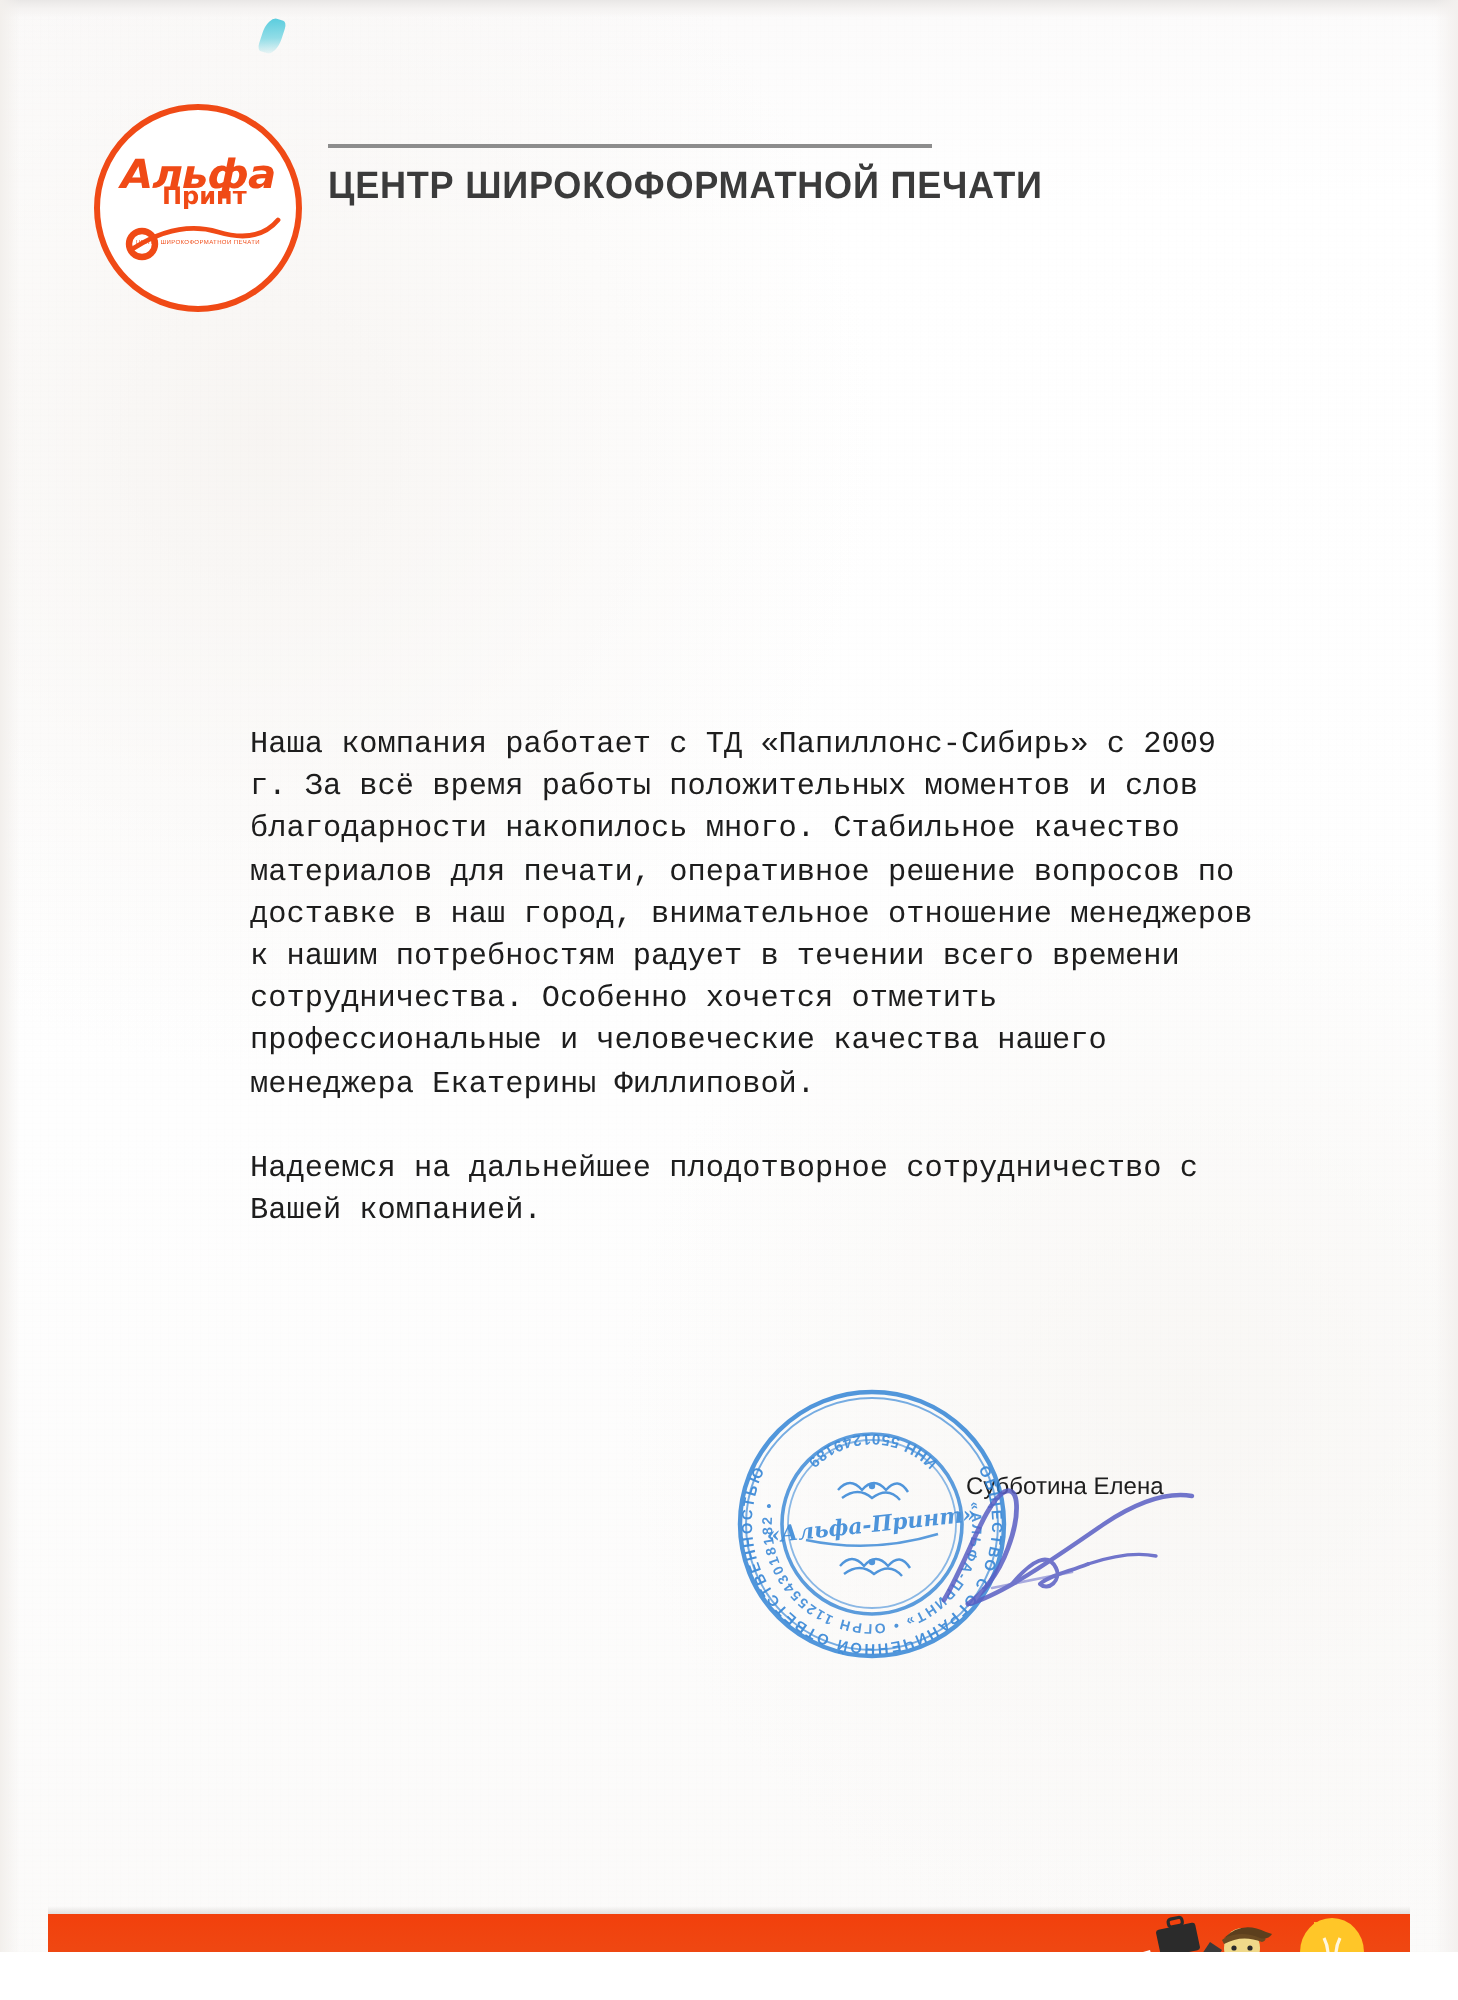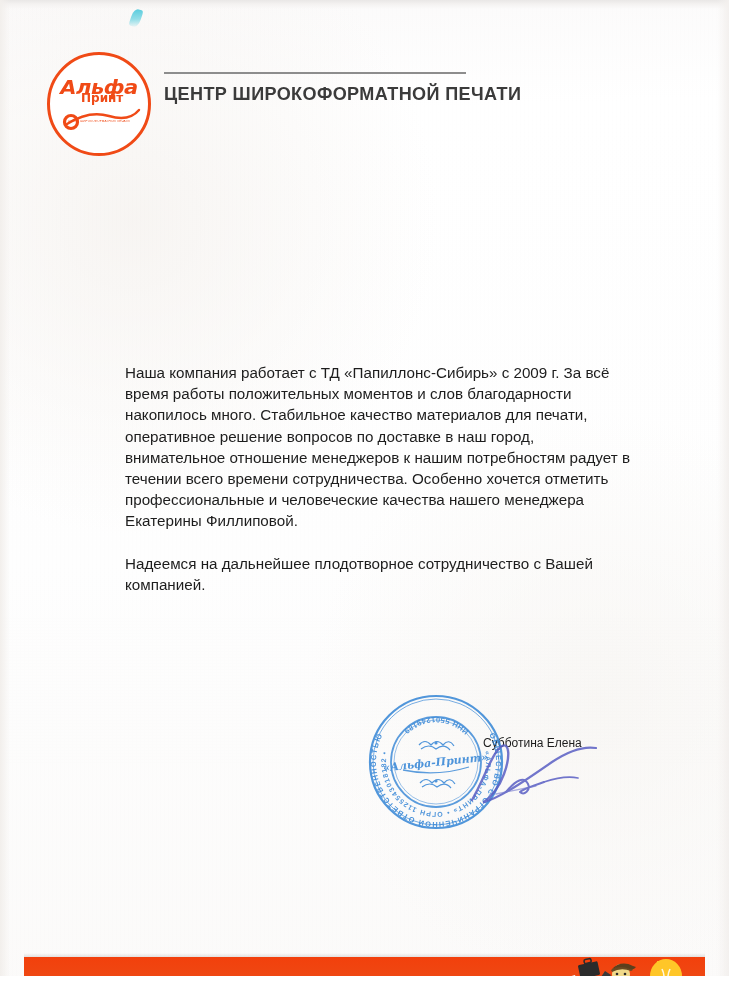--- a/index.html
+++ b/index.html
@@ -147,21 +147,21 @@
     white-space: nowrap;
     transform: scaleX(0.95);
     transform-origin: left center;
   }
 
   
   .body-text {
     position: absolute;
     left: 125px; top: 362px;
     width: 510px;
-    font-family: Liberation Sans, sans-serif;
+    font-family: Liberation Mono, monospace;
     font-size: 15.2px;
     line-height: 21.2px;
     color: #1d1d1d;
   }
   .body-text p {
     margin: 0 0 21px 0;
   }
   .body-text p:last-child { margin-bottom: 0; }
 
   

